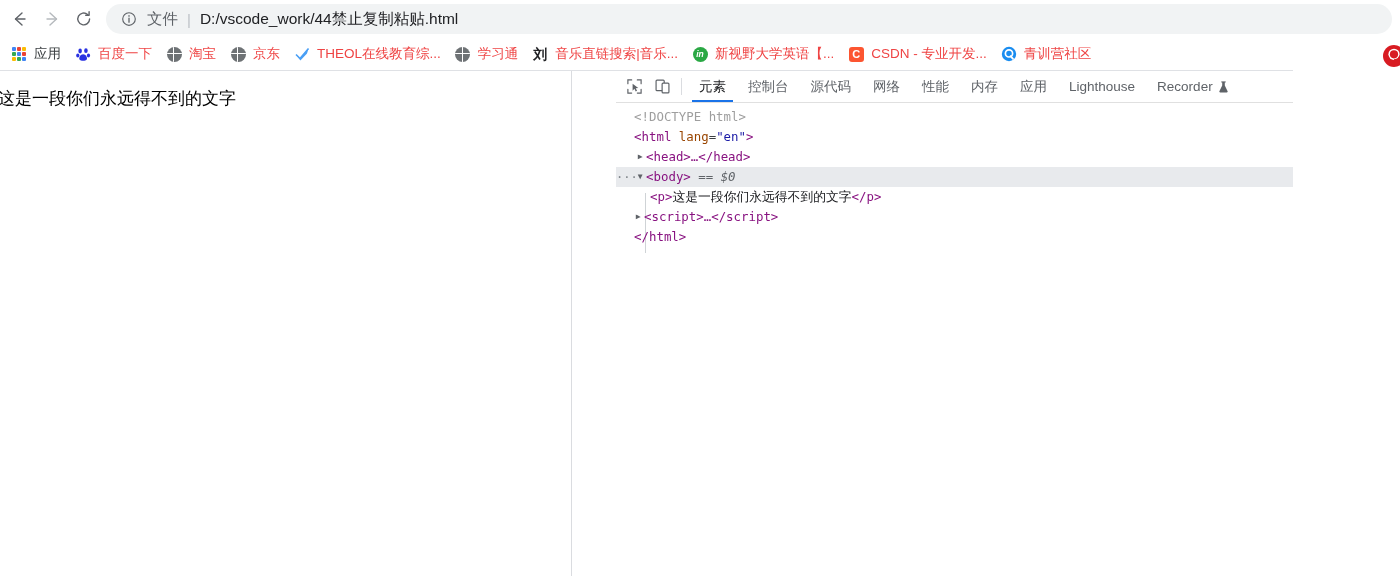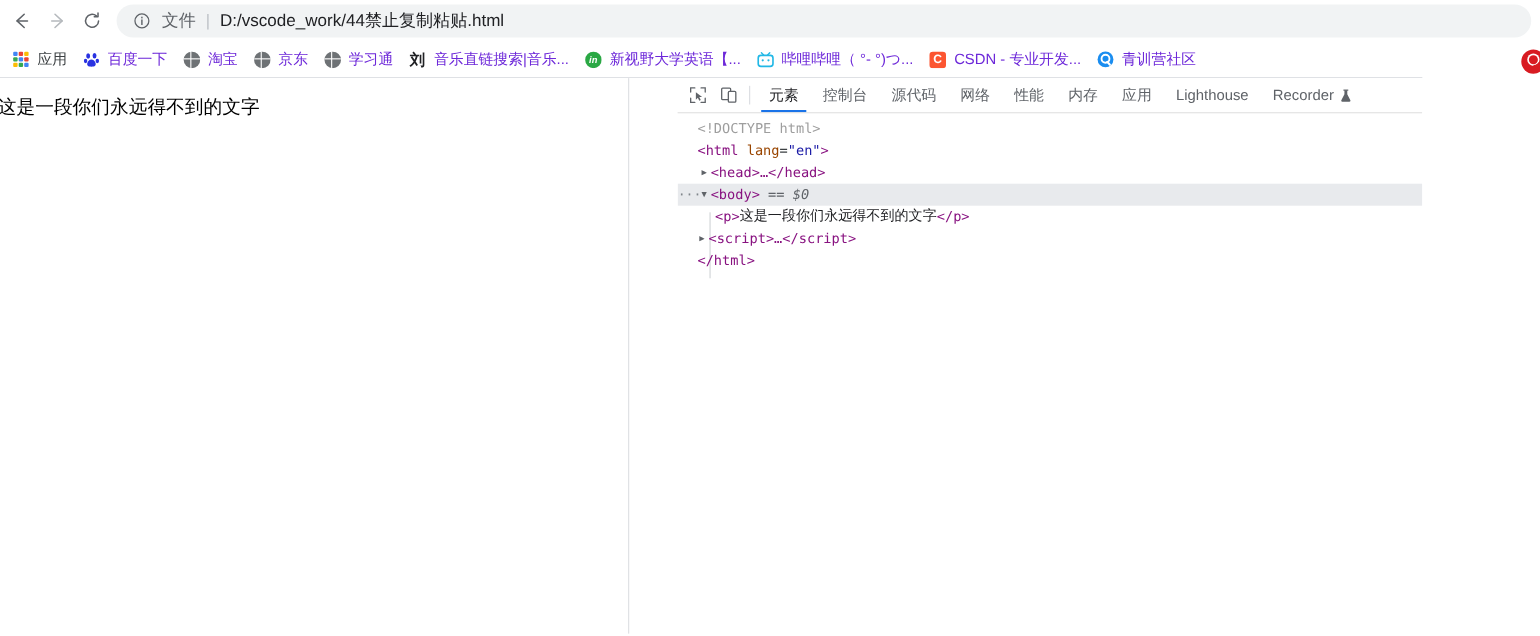--- a/index.html
+++ b/index.html
@@ -98,21 +98,21 @@
     width: 16px; height: 16px;
     flex: 0 0 auto;
     margin-right: 7px;
     display: flex; align-items: center; justify-content: center;
     font-size: 12px;
     line-height: 1;
     overflow: hidden;
   }
   .bm-label {
     font-size: 13.5px;
-    color: #6d28d9;
+    color: #ef4444;
     overflow: hidden;
     text-overflow: ellipsis;
     white-space: nowrap;
   }
   .bm-apps .bm-label { color: #3c4043; }
 
   
   .apps-grid {
     width: 14px; height: 14px;
     display: grid;
@@ -395,20 +395,29 @@
       <span class="bm-label">淘宝</span>
     </div>
 
     <div class="bm">
       <span class="bm-ico">
           <span class="fav-globe"></span>
         </span>
       <span class="bm-label">京东</span>
     </div>
 
+    <div class="bm">
+      <span class="bm-ico">
+        <svg width="16" height="16" viewBox="0 0 16 16">
+          <path d="M2 8.5 L6 12.5 L14.5 2.5 L13 7.5 L6.4 14.5 Z" fill="#4a9ff5"></path>
+          <path d="M2 8.5 L6 12.5 L14.5 2.5" fill="none" stroke="#4a9ff5" stroke-width="1.6" stroke-linejoin="round"></path>
+        </svg>
+      </span>
+      <span class="bm-label">THEOL在线教育综...</span>
+    </div>
 
     <div class="bm">
       <span class="bm-ico">
           <span class="fav-globe"></span>
         </span>
       <span class="bm-label">学习通</span>
     </div>
 
     <div class="bm">
       <span class="bm-ico">
@@ -417,32 +426,20 @@
       <span class="bm-label">音乐直链搜索|音乐...</span>
     </div>
 
     <div class="bm">
       <span class="bm-ico">
         <span class="fav-round" style="background:#2aa844;font-size:8.5px;font-style:italic;">in</span>
       </span>
       <span class="bm-label">新视野大学英语【...</span>
     </div>
 
-    <div class="bm">
-      <span class="bm-ico">
-        <svg width="16" height="15" viewBox="0 0 16 15">
-          <path d="M4.2 1 L6.2 3.1" stroke="#22b8e6" stroke-width="1.3" stroke-linecap="round" fill="none"></path>
-          <path d="M11.8 1 L9.8 3.1" stroke="#22b8e6" stroke-width="1.3" stroke-linecap="round" fill="none"></path>
-          <rect x="1.3" y="3.3" width="13.4" height="10" rx="2.4" fill="none" stroke="#22b8e6" stroke-width="1.5"></rect>
-          <circle cx="5.4" cy="7.8" r="1" fill="#22b8e6"></circle>
-          <circle cx="10.6" cy="7.8" r="1" fill="#22b8e6"></circle>
-        </svg>
-      </span>
-      <span class="bm-label">哔哩哔哩（ °- °)つ...</span>
-    </div>
 
     <div class="bm">
       <span class="bm-ico">
           <span class="fav-sq" style="background:#fc5531;">C</span>
         </span>
       <span class="bm-label">CSDN - 专业开发...</span>
     </div>
 
     <div class="bm">
       <span class="bm-ico">

